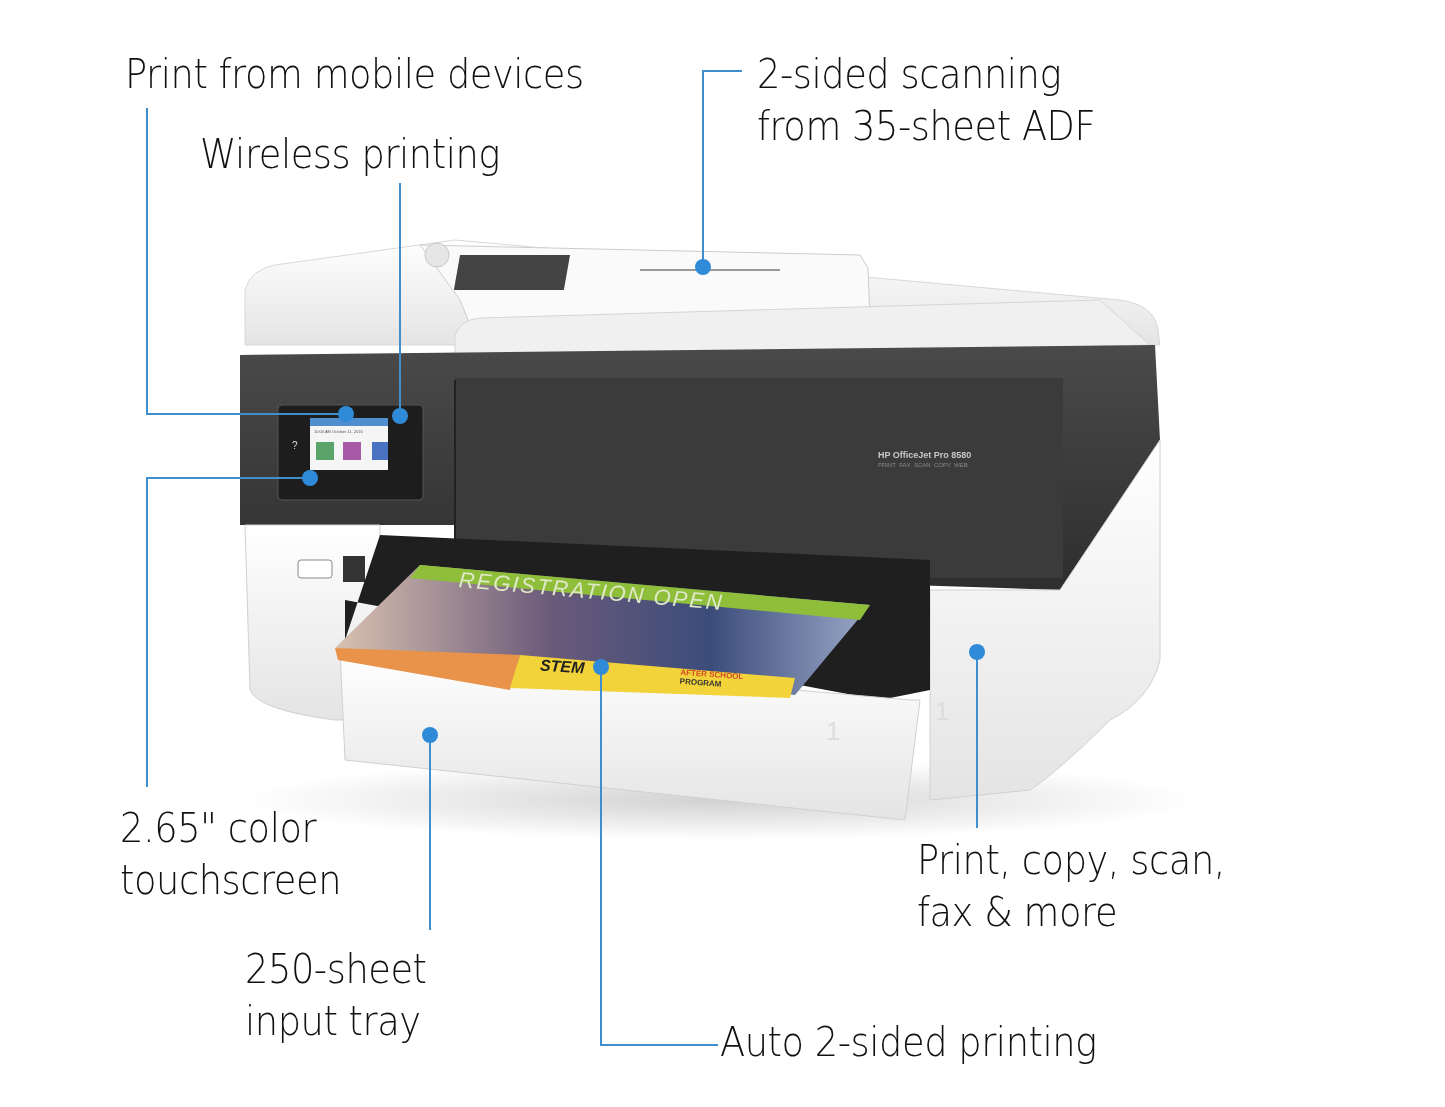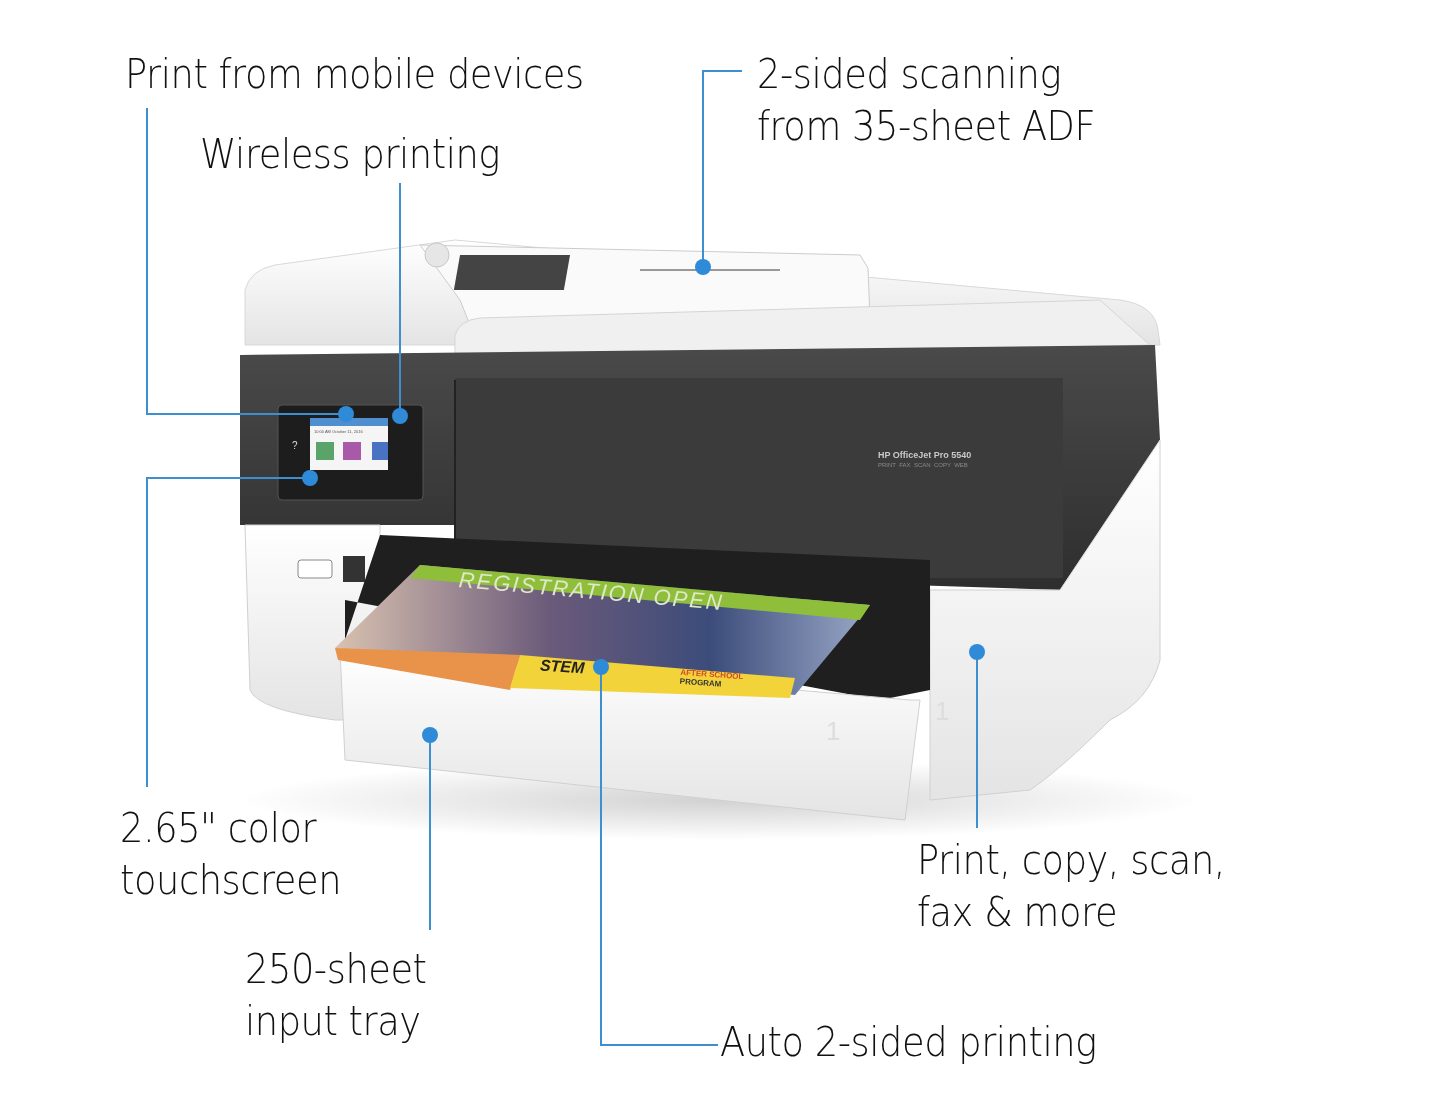--- a/index.html
+++ b/index.html
@@ -72,21 +72,21 @@
   <path d="M520 655 L795 678 L790 698 L510 688 Z" fill="#f2d33a"></path>
 </svg>
 
 <div style="position:absolute;left:460px;top:567px;color:#dfe8c8;font-size:22px;font-style:italic;letter-spacing:2px;transform:rotate(5deg);transform-origin:left top;font-family:'Liberation Sans',sans-serif;">REGISTRATION OPEN</div>
 <div style="position:absolute;left:540px;top:658px;color:#222;font-size:16px;font-weight:bold;font-style:italic;transform:rotate(4deg);font-family:'Liberation Sans',sans-serif;">STEM</div>
 <div style="position:absolute;left:680px;top:670px;font-size:8px;line-height:9px;color:#333;font-weight:bold;transform:rotate(4deg);font-family:'Liberation Sans',sans-serif;">
   <div style="color:#d04a2a;">AFTER SCHOOL</div>
   <div>PROGRAM</div>
 </div>
 
-<div style="position:absolute;left:878px;top:450px;color:#c8c8c8;font-size:9px;font-weight:bold;font-family:'Liberation Sans',sans-serif;">HP OfficeJet Pro 5540</div>
+<div style="position:absolute;left:878px;top:450px;color:#c8c8c8;font-size:9px;font-weight:bold;font-family:'Liberation Sans',sans-serif;">HP OfficeJet Pro 8580</div>
 <div style="position:absolute;left:878px;top:462px;color:#8a8a8a;font-size:6px;white-space:pre;font-family:'Liberation Sans',sans-serif;">PRINT  FAX  SCAN  COPY  WEB</div>
 <div style="position:absolute;left:292px;top:440px;color:#ddd;font-size:10px;font-family:'Liberation Sans',sans-serif;">?</div>
 <div style="position:absolute;left:314px;top:429px;color:#555;font-size:4px;white-space:nowrap;font-family:'Liberation Sans',sans-serif;">10:00 AM  October 11, 2016</div>
 <div style="position:absolute;left:826px;top:716px;color:#ddd;font-size:26px;font-family:'Liberation Sans',sans-serif;">1</div>
 <div style="position:absolute;left:935px;top:696px;color:#ddd;font-size:26px;font-family:'Liberation Sans',sans-serif;">1</div>
 
 <div class="line" style="left:146px;top:108px;width:2px;height:306px;"></div>
 <div class="line" style="left:146px;top:413px;width:200px;height:2px;"></div>
 <div class="dot" style="left:346px;top:414px;"></div>
 

